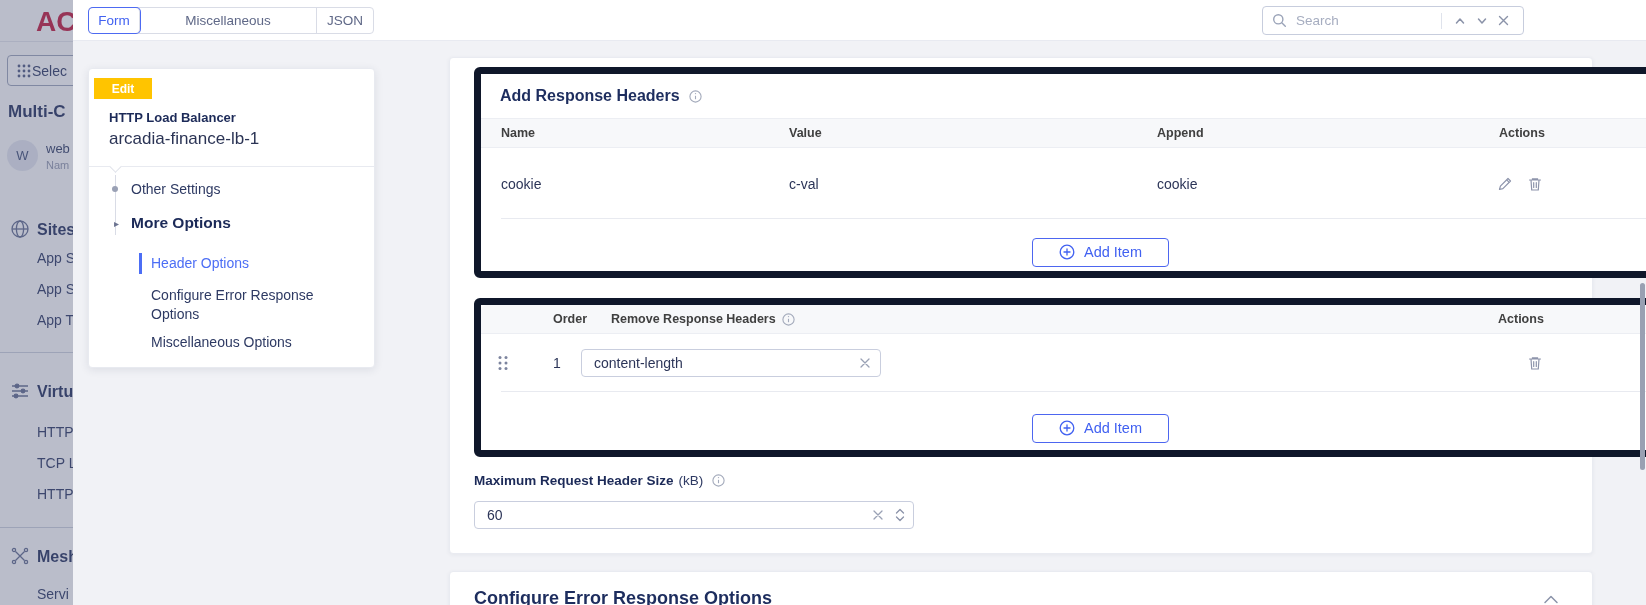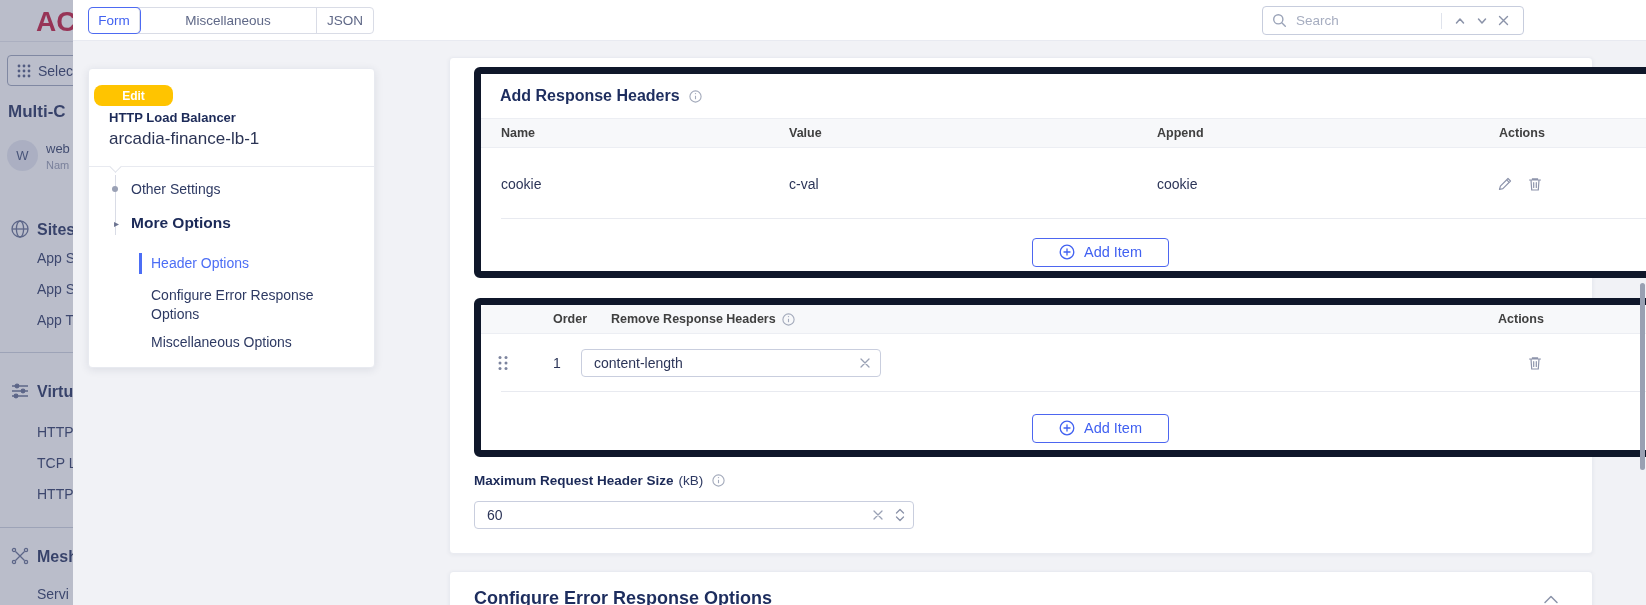--- a/index.html
+++ b/index.html
@@ -6,21 +6,21 @@
   html,body { width:1646px; height:605px; }
   body { position:relative; overflow:hidden; background:#fff;
          font-family:"Liberation Sans", sans-serif; color:#2c3558; }
   svg { display:block; }
 
   
   .bg-strip { position:absolute; left:0; top:0; width:73px; height:605px; background:#fdfdfe; overflow:hidden; }
   .bg-topline { position:absolute; left:0; top:41px; width:73px; border-top:1px solid #e3e5ed; }
   .bg-logo { position:absolute; left:36px; top:6px; font-size:28px; font-weight:bold; color:#c11236; white-space:nowrap; }
   .bg-select { position:absolute; left:7px; top:55px; width:130px; height:31px; border:1px solid #9aa2b8; border-radius:4px;
-               display:flex; align-items:center; gap:7px; padding-left:9px; font-size:14px; color:#26335f; background:#fff; white-space:nowrap; }
+               display:flex; align-items:center; gap:1px; padding-left:9px; font-size:14px; color:#26335f; background:#fff; white-space:nowrap; }
   .bg-h1 { position:absolute; left:8px; top:102px; font-size:17px; font-weight:bold; color:#1c2a58; white-space:nowrap; }
   .bg-avatar { position:absolute; left:7px; top:140px; width:31px; height:31px; border-radius:50%; background:#e3e6ef;
                color:#3c4a74; font-size:13px; display:flex; align-items:center; justify-content:center; }
   .bg-av-l1 { position:absolute; left:46px; top:141px; font-size:13px; color:#2c3961; white-space:nowrap; }
   .bg-av-l2 { position:absolute; left:46px; top:159px; font-size:11px; color:#8f96ac; white-space:nowrap; }
   .bg-div { position:absolute; left:0; width:73px; border-top:1px solid #ccd0dc; }
   .bg-sec-icon { position:absolute; left:10px; color:#5d688c; }
   .bg-sec-title { position:absolute; left:37px; font-size:16px; font-weight:bold; color:#1c2a58; white-space:nowrap; }
   .bg-item { position:absolute; left:37px; font-size:14px; color:#26335f; white-space:nowrap; }
   .bg-overlay { position:absolute; inset:0; background:rgba(93,101,132,0.42); }
@@ -40,21 +40,21 @@
   .searchbox { position:absolute; left:1189px; top:6px; width:262px; height:29px; border:1px solid #c7cddd; border-radius:4px;
                background:#fff; display:flex; align-items:center; padding:0 9px; }
   .searchbox input { border:none; outline:none; flex:1; min-width:0; font-size:13.5px; color:#333e66; margin-left:9px; background:transparent; }
   .searchbox input::placeholder { color:#a6adc0; }
   .s-sep { width:1px; height:16px; background:#dfe3ec; margin:0 7px 0 2px; }
   .s-btn { color:#8b93a9; cursor:pointer; padding:0 5px; display:flex; align-items:center; }
 
   
   .tree-card { position:absolute; left:15px; top:68px; width:287px; height:300px; background:#fff;
                border:1px solid #e8eaf0; border-radius:4px; box-shadow:0 2px 8px rgba(40,50,80,0.10); }
-  .badge { position:absolute; left:5px; top:16px; width:79px; height:21px; background:#ffc400; border-radius:8px;
+  .badge { position:absolute; left:5px; top:9px; width:58px; height:21px; background:#ffc400; border-radius:0;
            color:#fff; font-size:12px; font-weight:bold; display:flex; align-items:center; justify-content:center; }
   .type-label { position:absolute; left:20px; top:41px; font-size:13px; font-weight:bold; color:#1c2a58; }
   .obj-name { position:absolute; left:20px; top:60px; font-size:17px; color:#2b3455; }
   .tree-divider { position:absolute; left:0; top:97px; width:100%; border-top:1px solid #e8eaf0; }
   .notch { position:absolute; left:22px; top:93px; width:9px; height:9px; background:#fff;
            border-right:1px solid #dfe2ea; border-bottom:1px solid #dfe2ea; transform:rotate(45deg); }
   .tree-vline { position:absolute; left:26px; top:106px; height:60px; border-left:1px solid #d9dce6; }
   .t-bullet { position:absolute; left:23px; top:117px; width:6px; height:6px; border-radius:50%; background:#9aa1b5; }
   .t-other { position:absolute; left:42px; top:112px; font-size:14px; color:#2e3a63; cursor:pointer; }
   .t-arrow { position:absolute; left:25px; top:149px; font-size:10px; color:#6b7390; }

